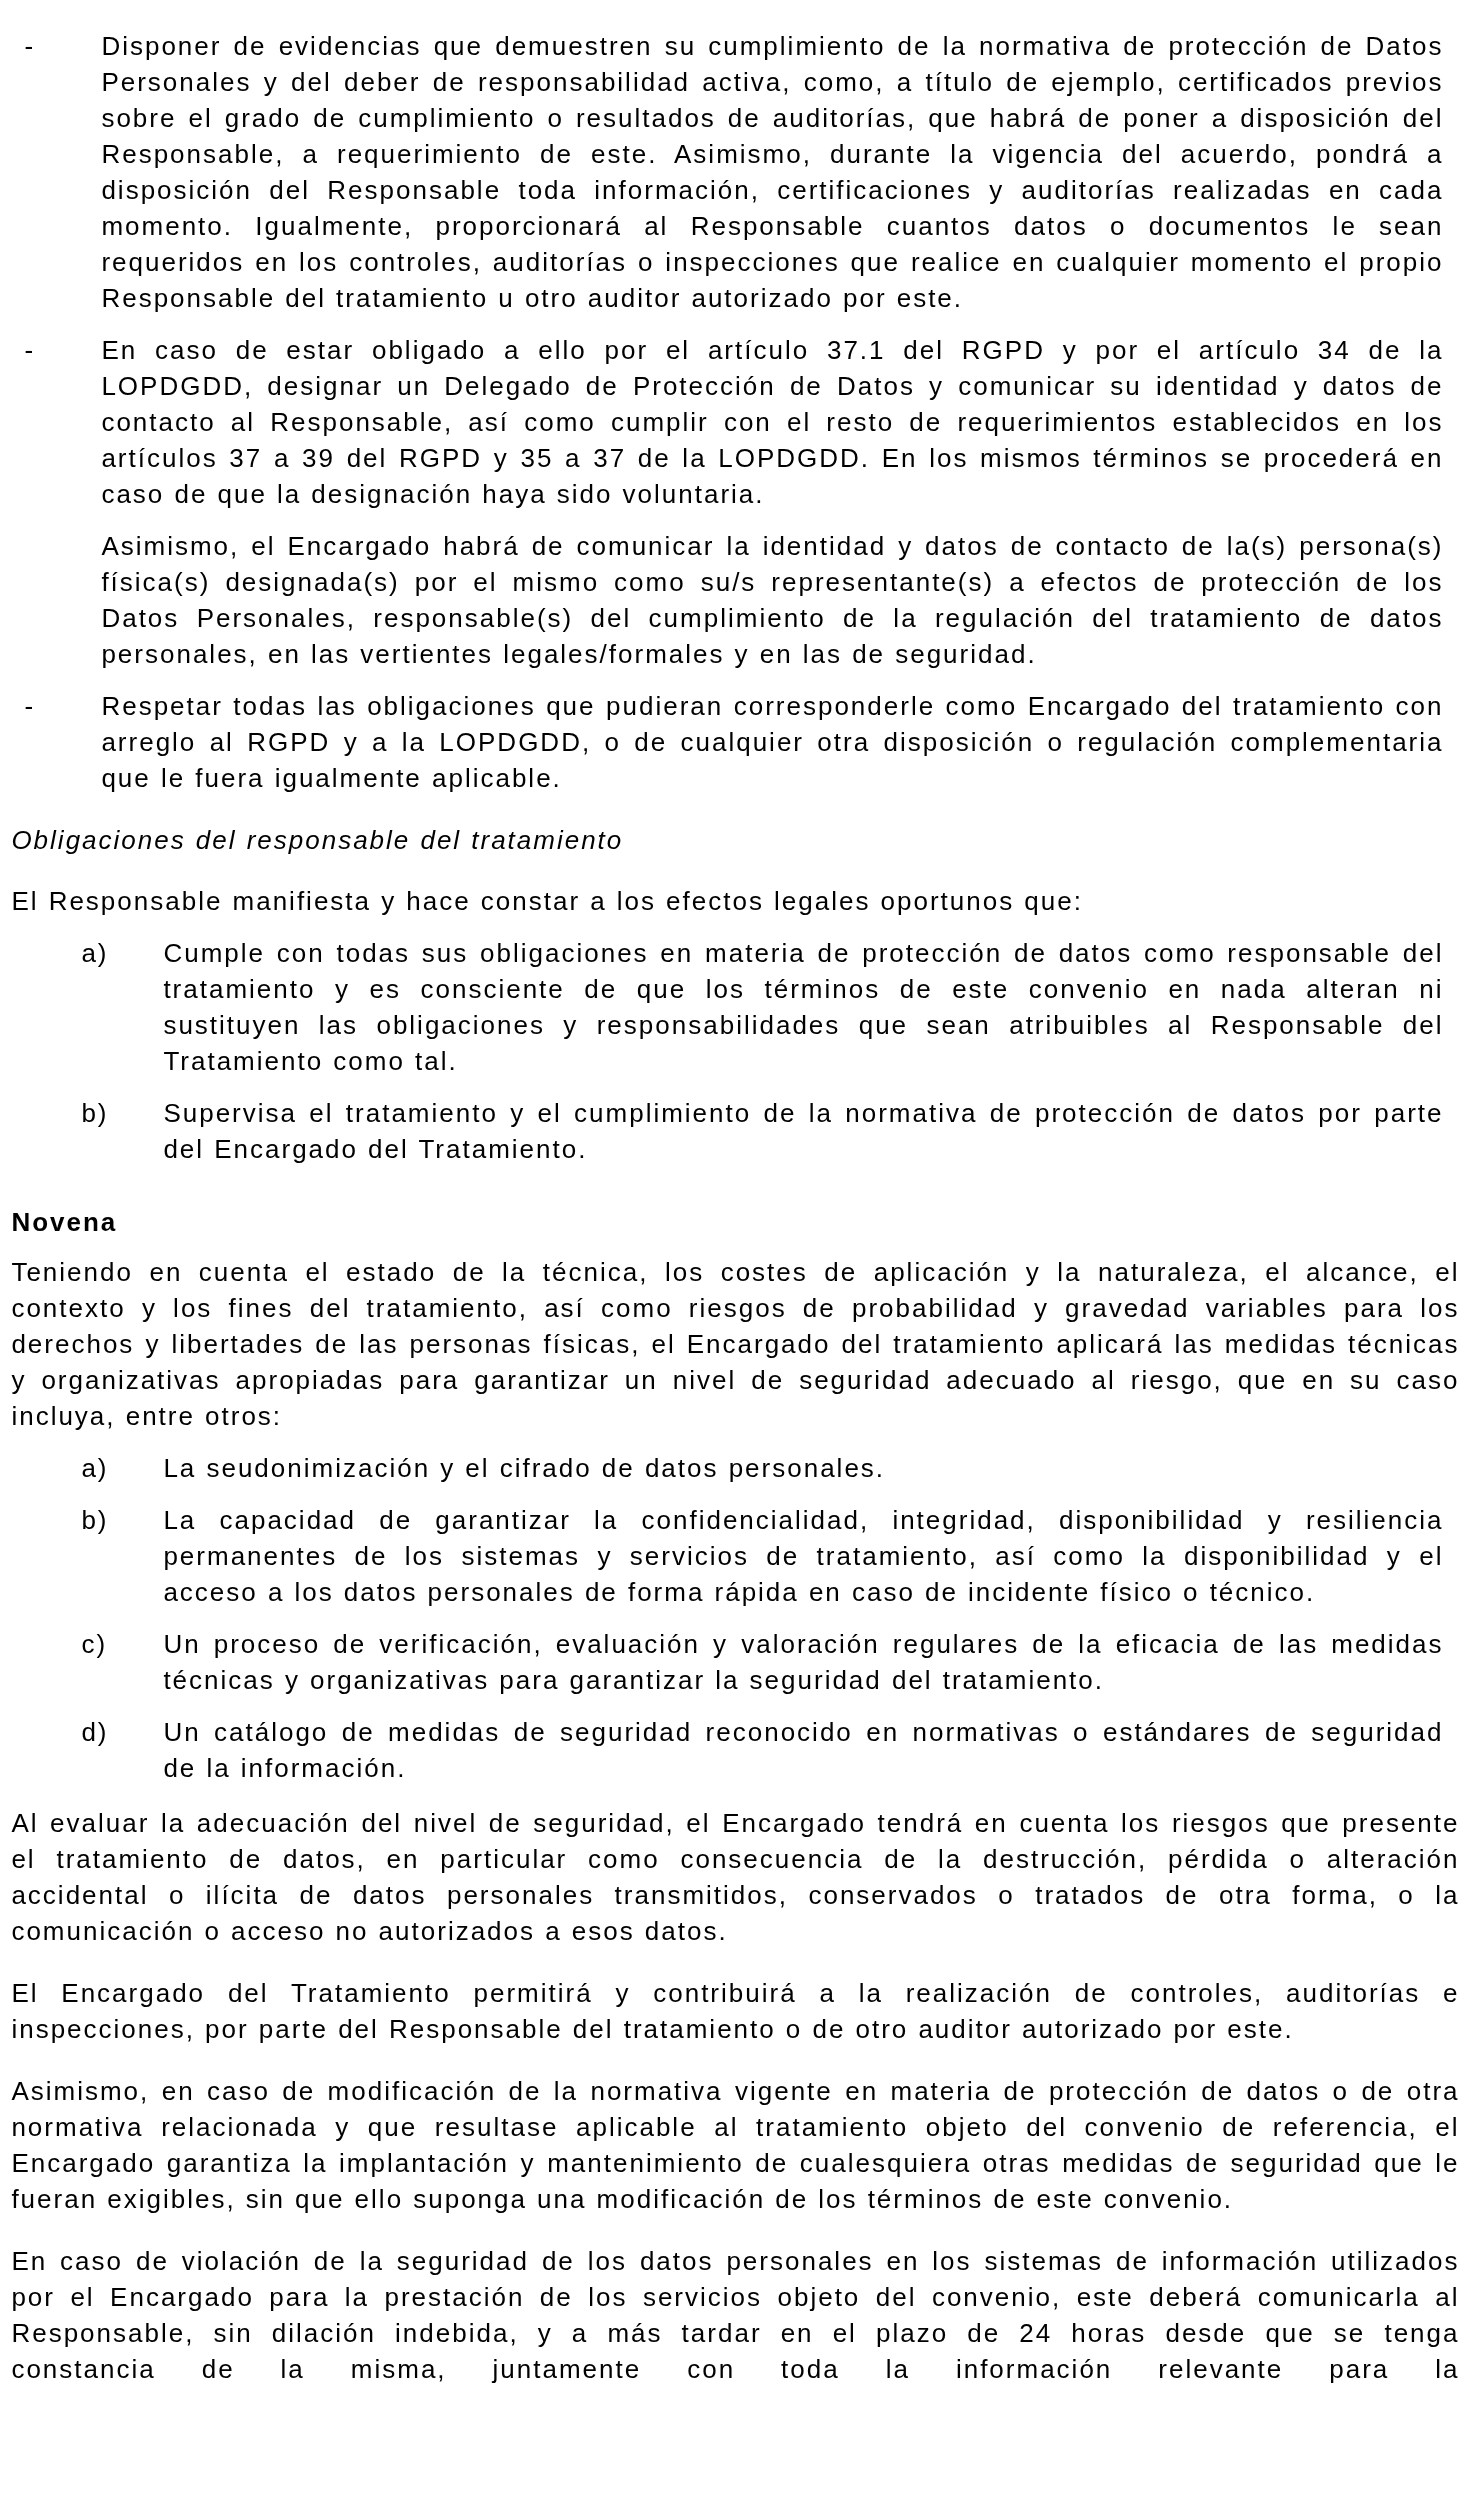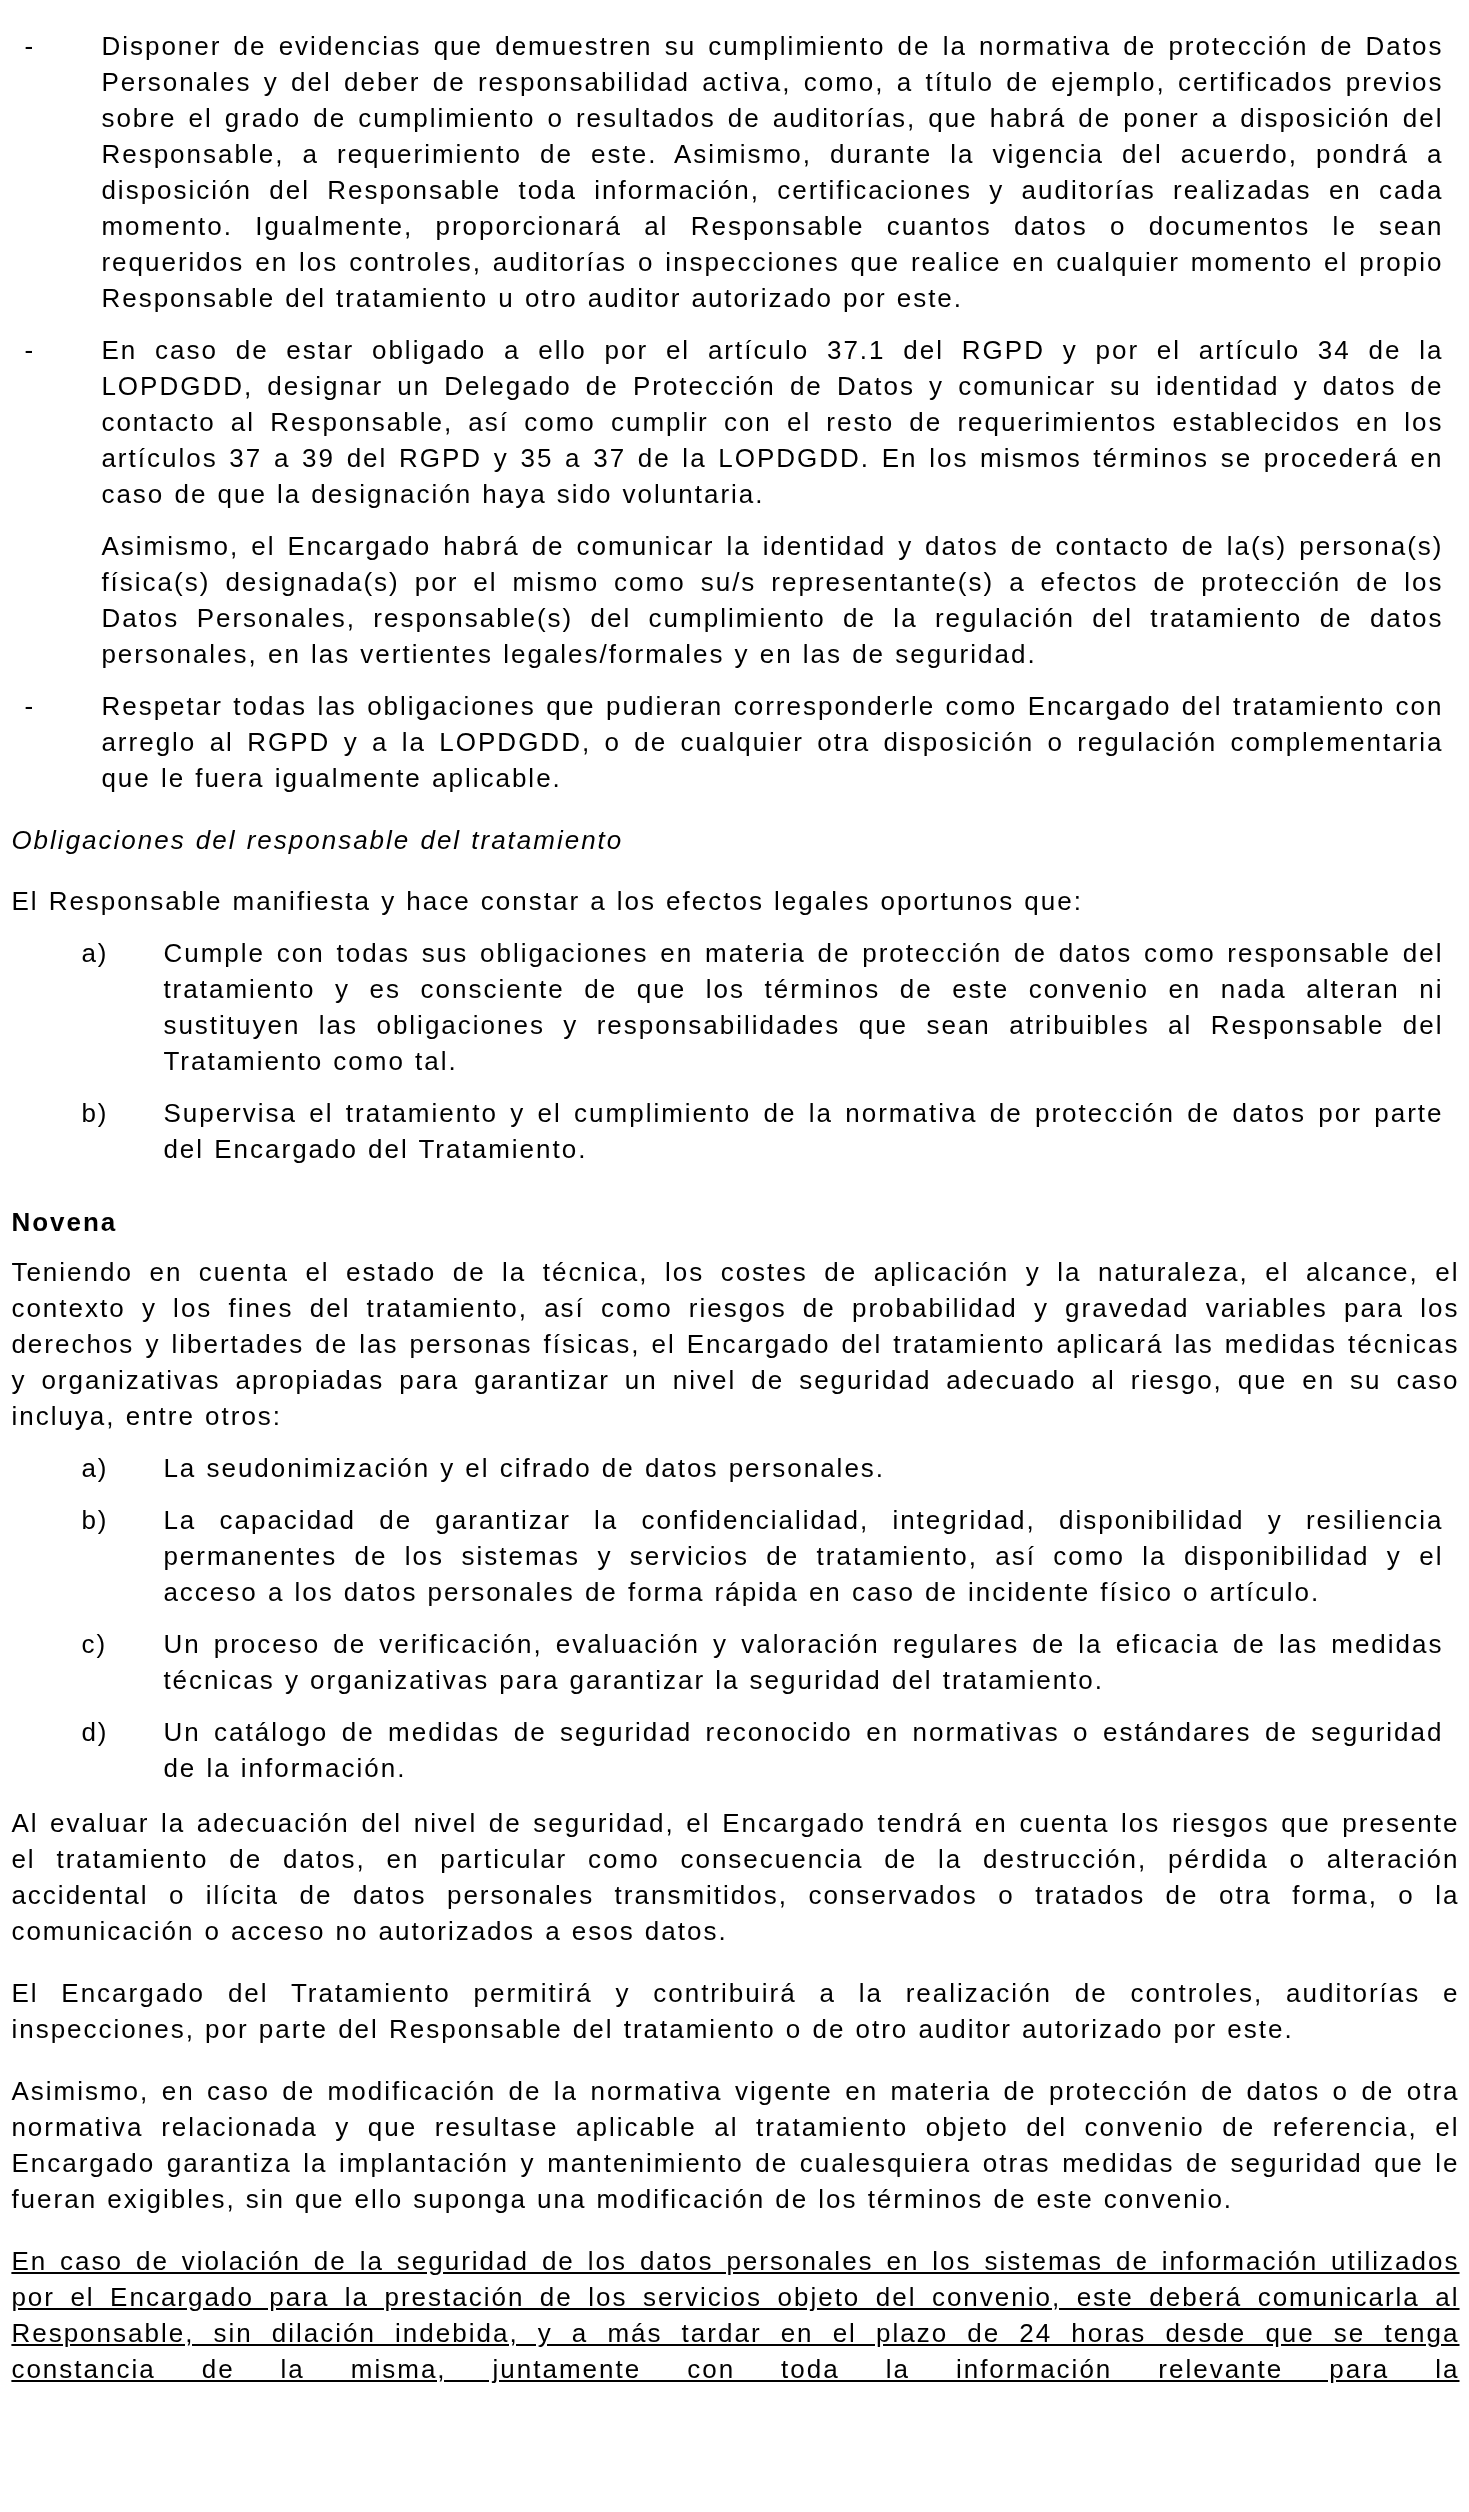--- a/index.html
+++ b/index.html
@@ -60,21 +60,20 @@
     font-style: italic;
     margin: 0 0 24.5px 0;
     text-align: left;
   }
 
   p.intro { margin-bottom: 15px; }
 
   p.cutoff {
     margin-bottom: 0;
     text-align-last: justify;
-    text-decoration: underline;
   }
 </style>
 </head>
 <body>
 
 <div class="page">
 
   <ul class="dash-list">
     <li>
       <span class="marker">-</span>
@@ -121,21 +120,21 @@
   <ol class="letter-list">
     <li>
       <span class="marker">a)</span>
       <div class="li-body">
         <p>La seudonimización y el cifrado de datos personales.</p>
       </div>
     </li>
     <li>
       <span class="marker">b)</span>
       <div class="li-body">
-        <p>La capacidad de garantizar la confidencialidad, integridad, disponibilidad y resiliencia permanentes de los sistemas y servicios de tratamiento, así como la disponibilidad y el acceso a los datos personales de forma rápida en caso de incidente físico o artículo.</p>
+        <p>La capacidad de garantizar la confidencialidad, integridad, disponibilidad y resiliencia permanentes de los sistemas y servicios de tratamiento, así como la disponibilidad y el acceso a los datos personales de forma rápida en caso de incidente físico o técnico.</p>
       </div>
     </li>
     <li>
       <span class="marker">c)</span>
       <div class="li-body">
         <p>Un proceso de verificación, evaluación y valoración regulares de la eficacia de las medidas técnicas y organizativas para garantizar la seguridad del tratamiento.</p>
       </div>
     </li>
     <li>
       <span class="marker">d)</span>

